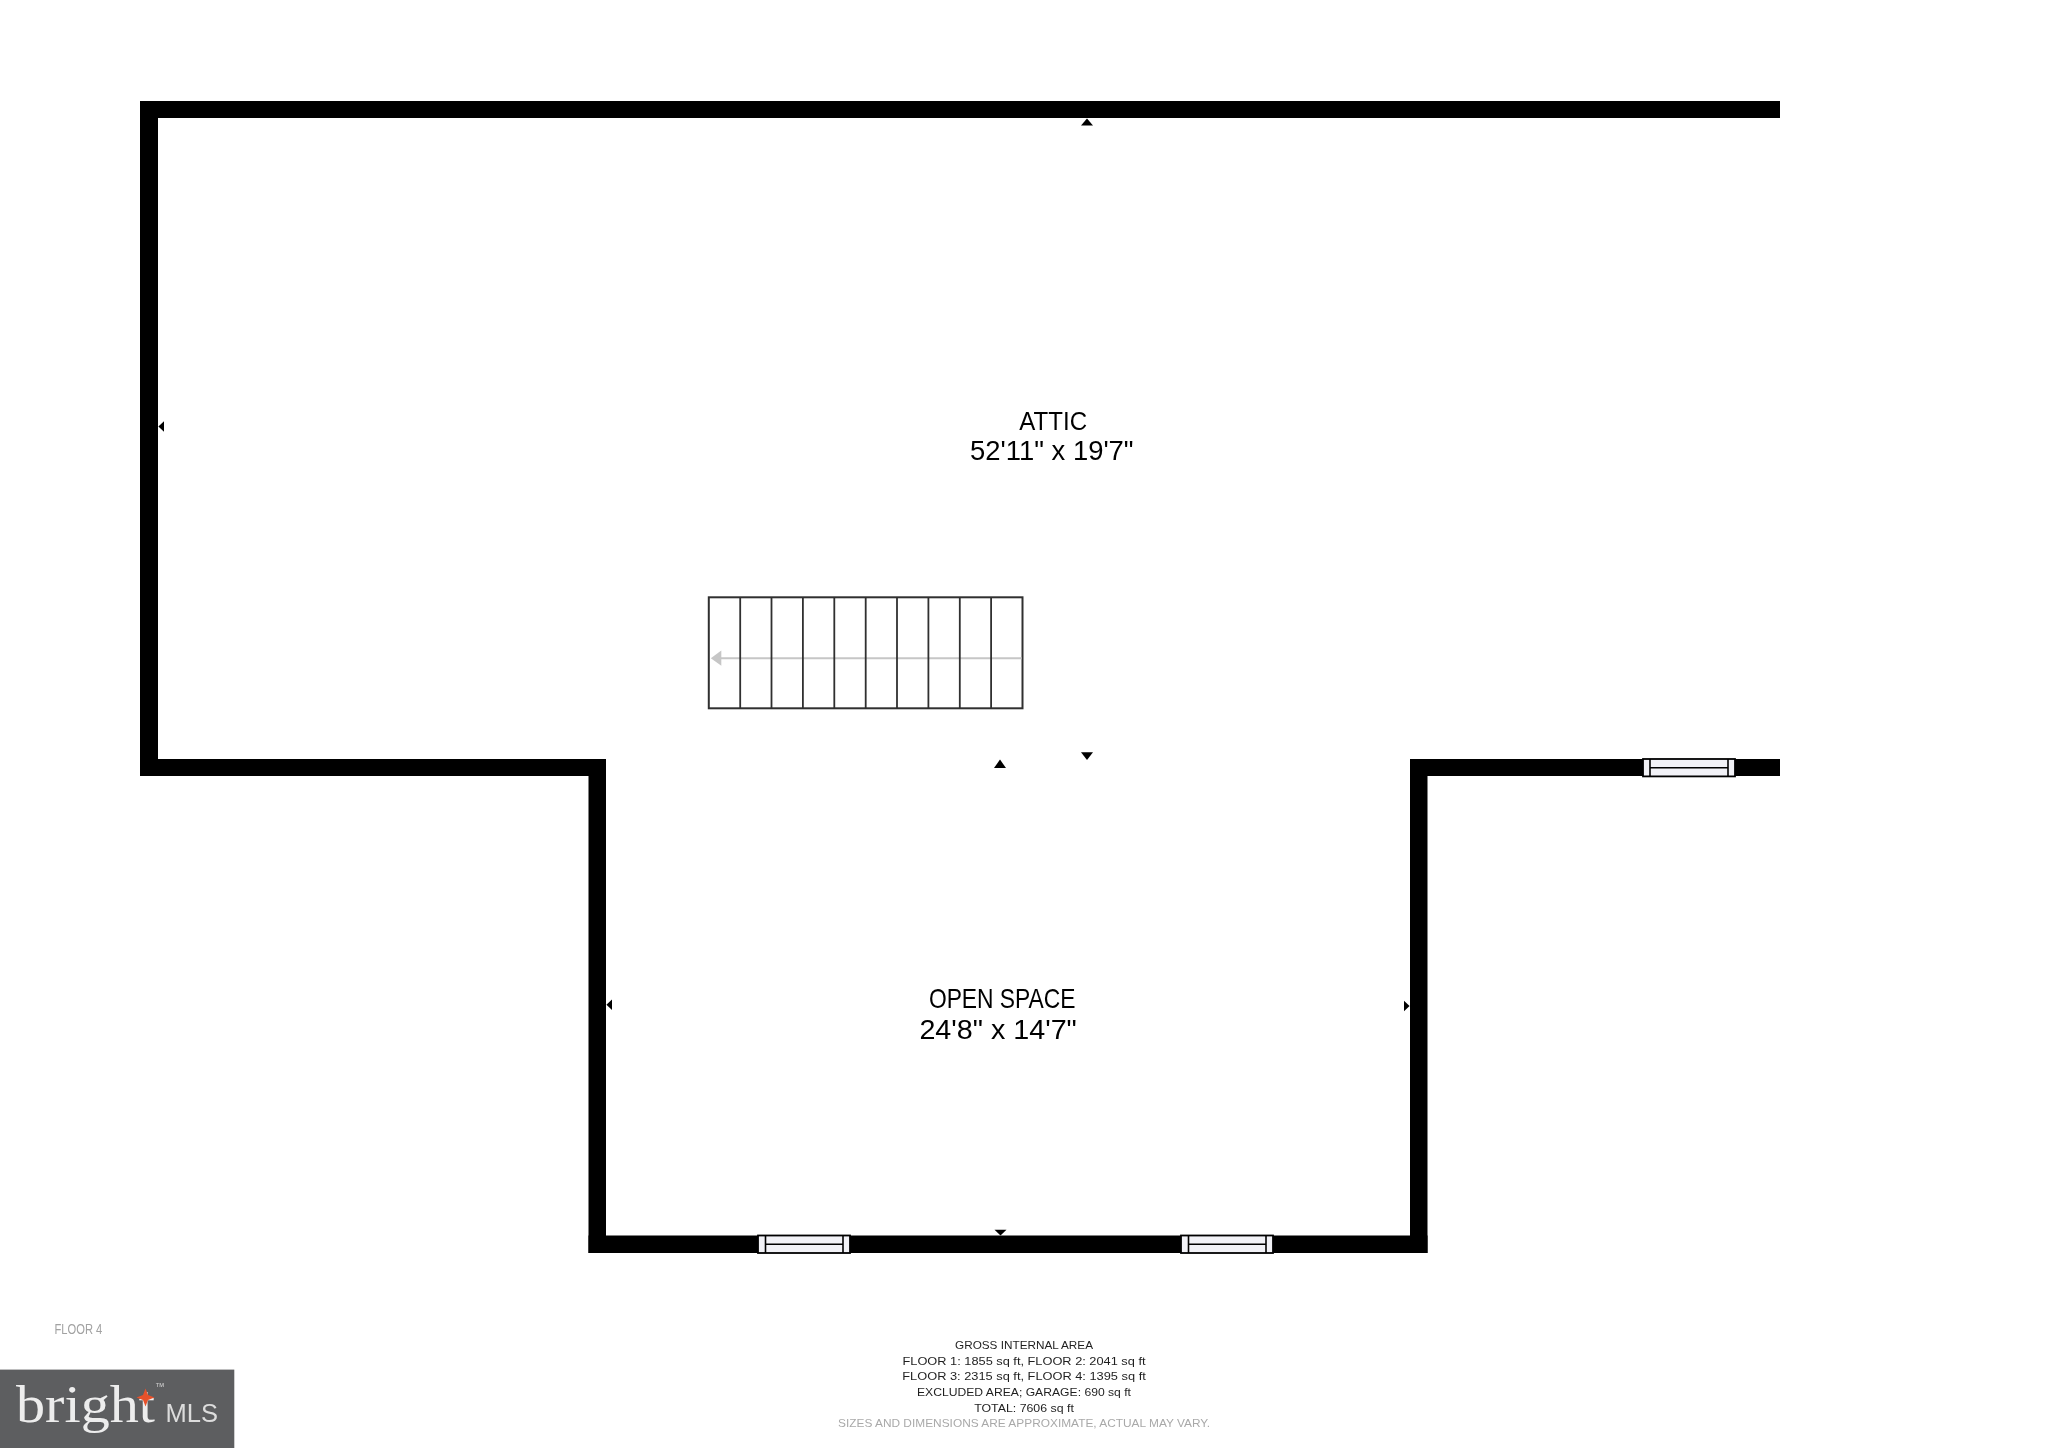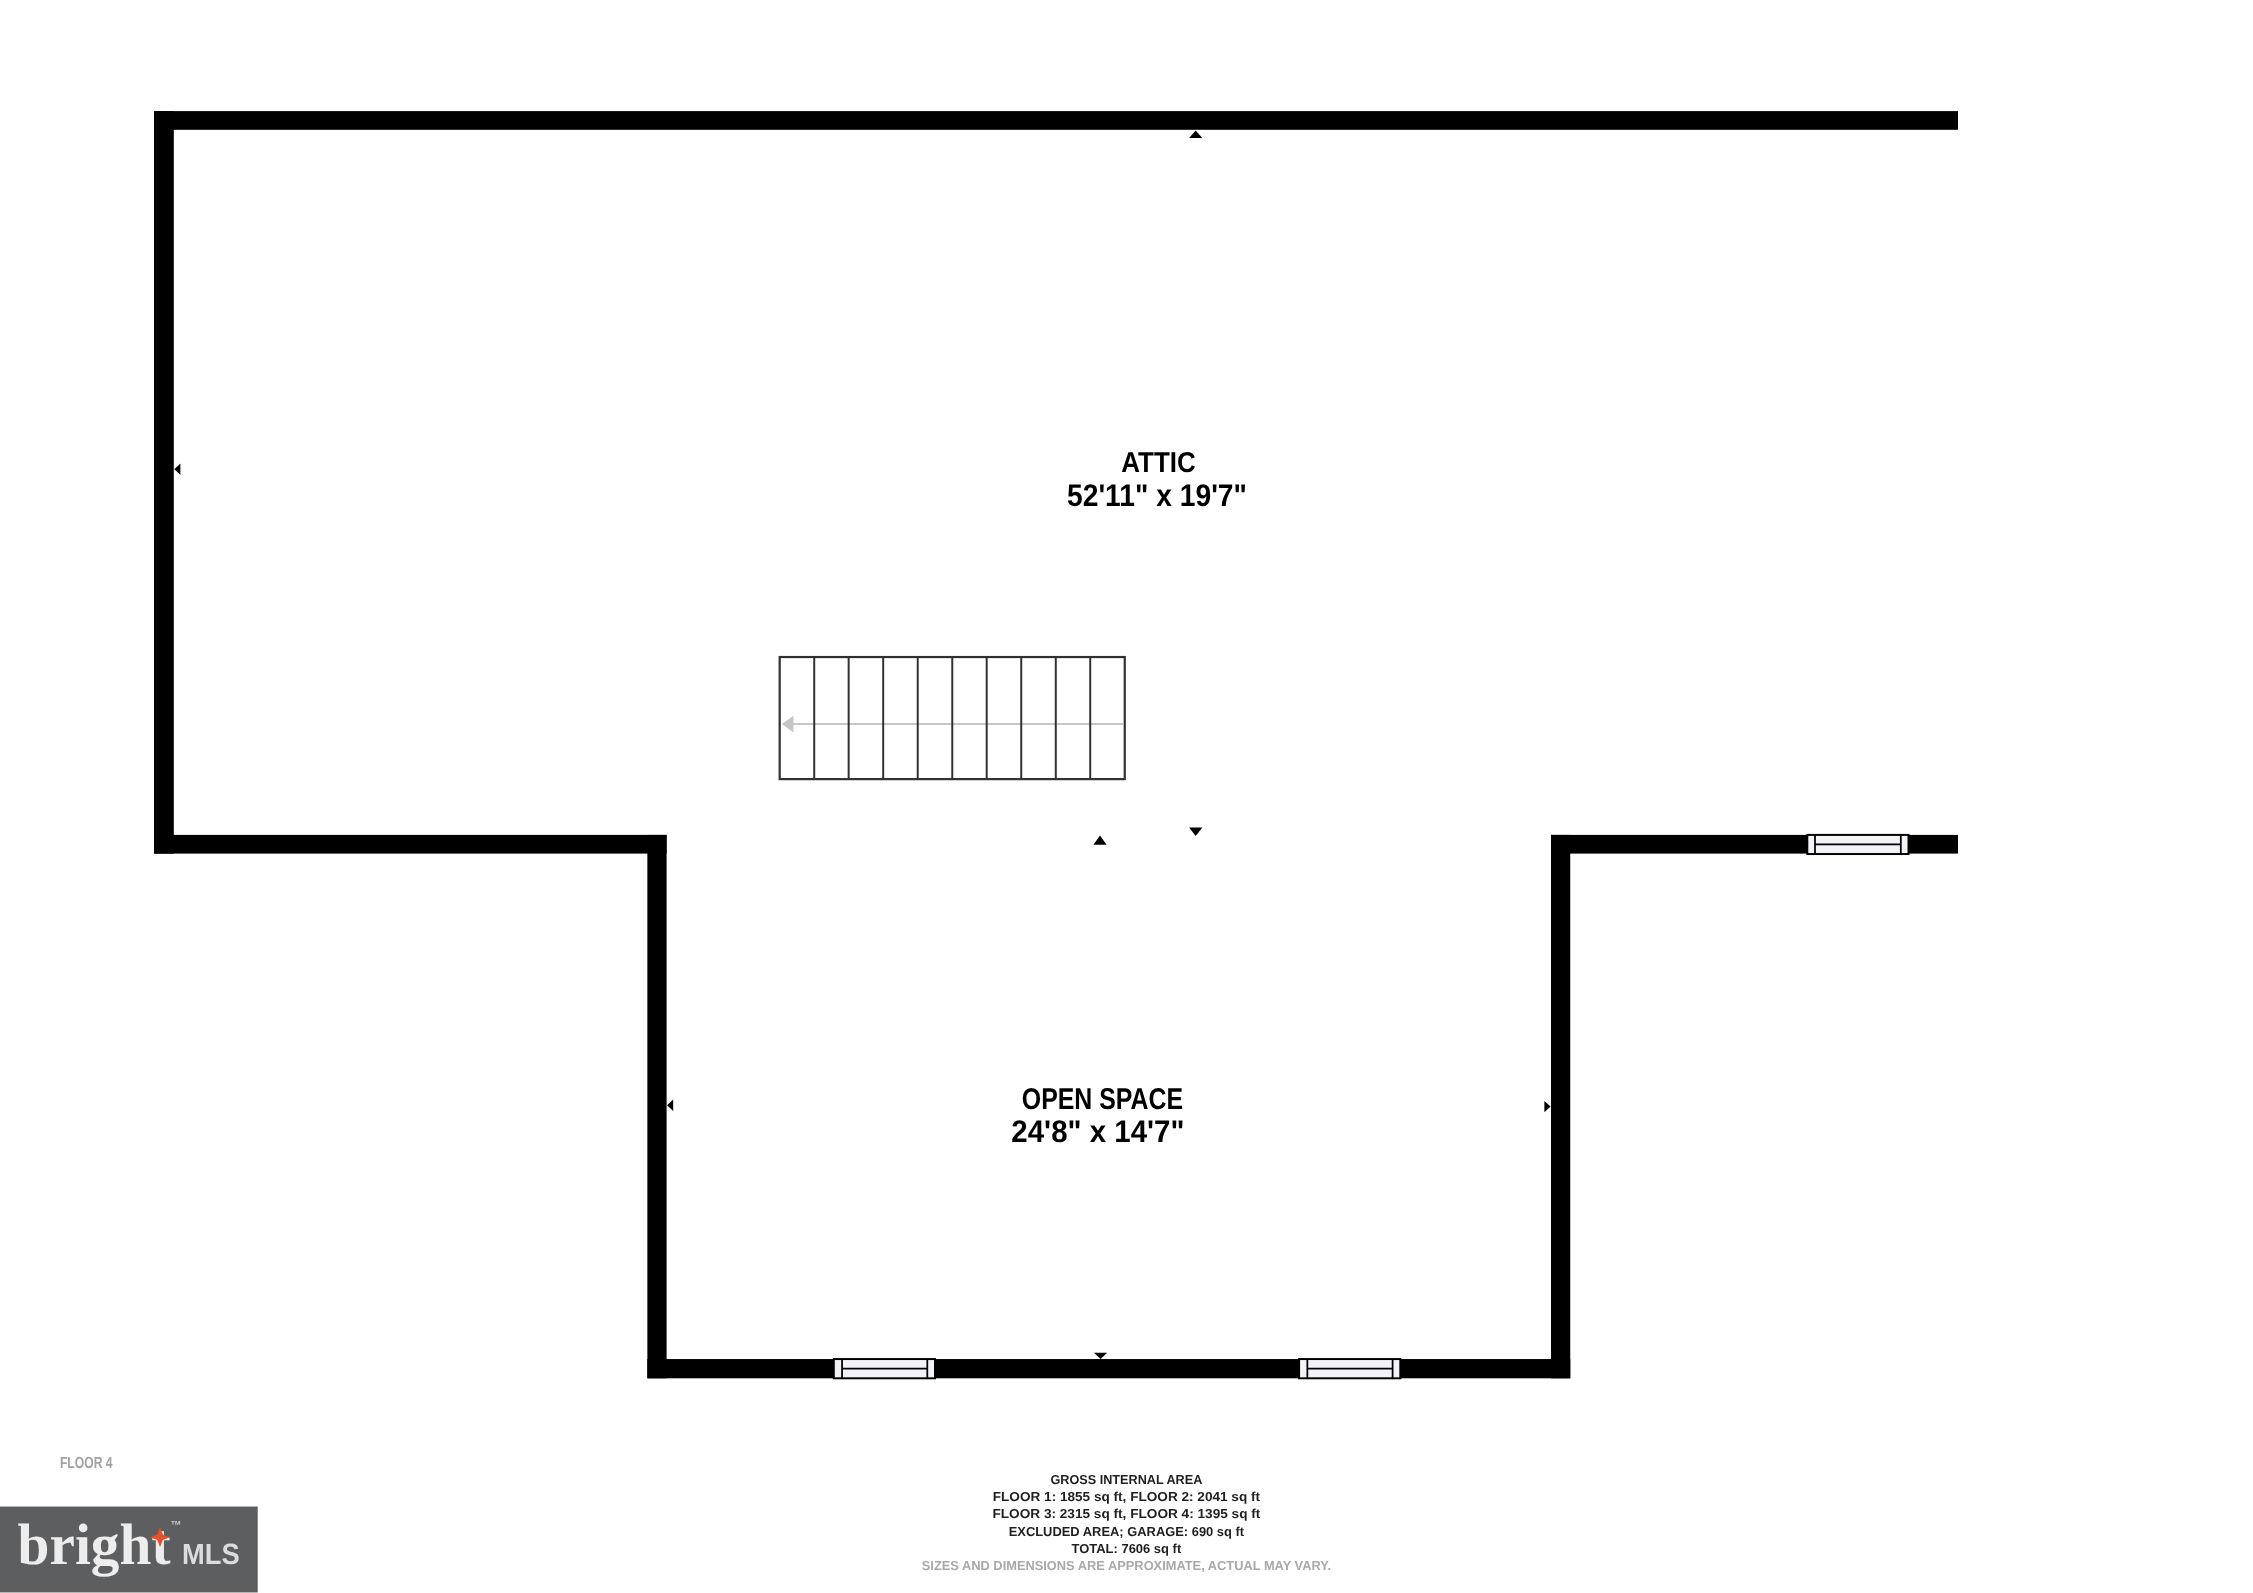--- a/index.html
+++ b/index.html
@@ -1,17 +1,17 @@
 <!DOCTYPE html>
 <html><head>
 <meta charset="utf-8">
 <style>
   html,body{margin:0;padding:0;background:#ffffff;}
   #page{position:relative;width:1780px;height:1448px;background:#ffffff;overflow:hidden;
-        font-family:"Liberation Sans", sans-serif;font-weight:bold;}
+        font-family:"Liberation Sans", sans-serif;}
   svg{position:absolute;left:0;top:0;}
 </style>
 </head>
 <body>
 
 <div id="page">
 <svg width="2048" height="1448" viewBox="0 0 2048 1448">
 
   <rect x="140" y="101" width="1768" height="17" fill="#000000"></rect>
 

